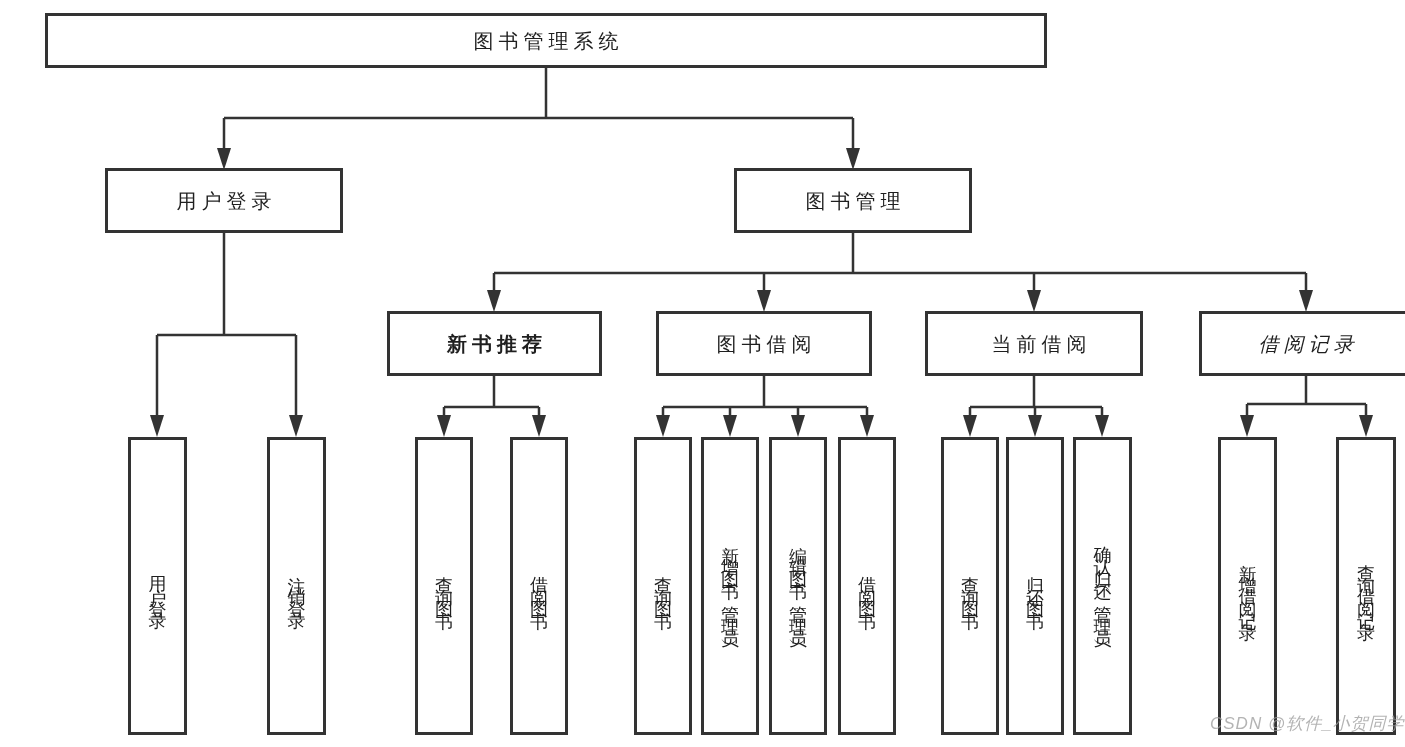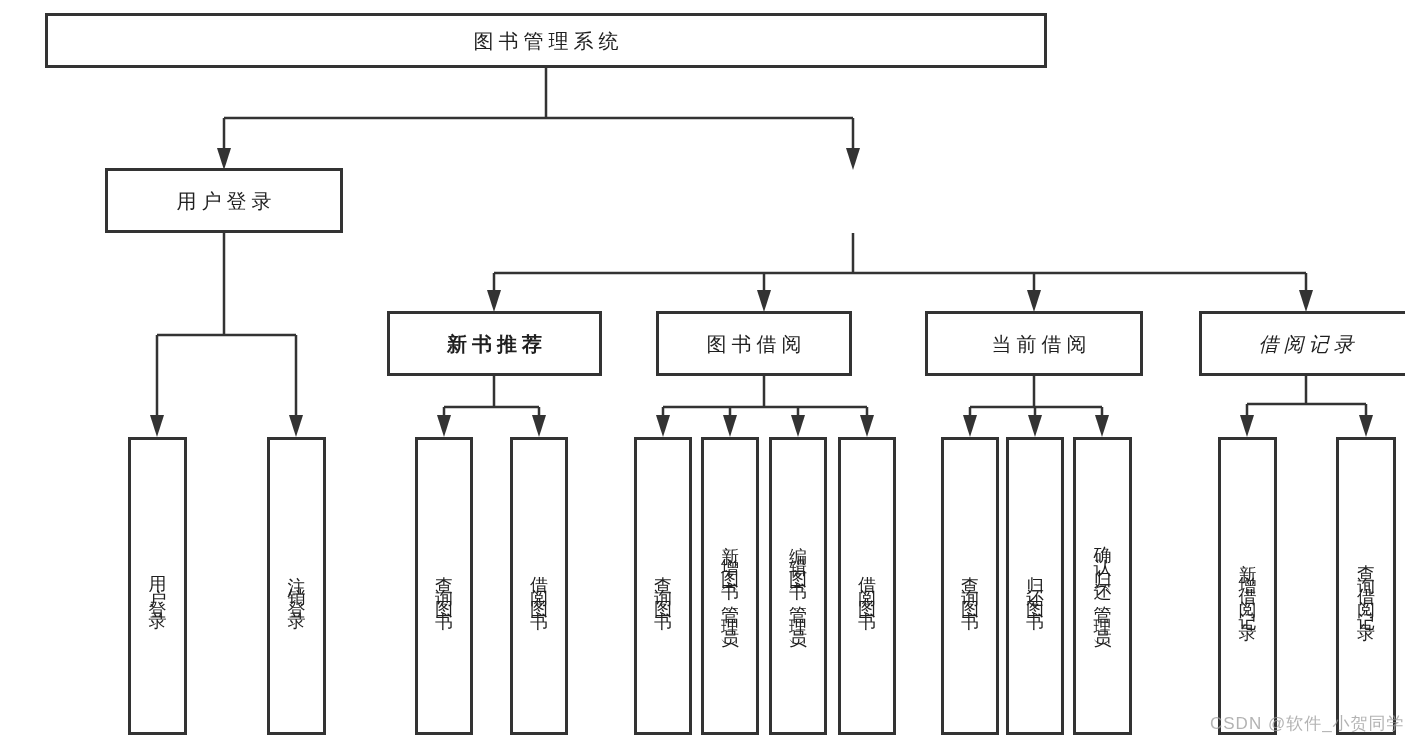--- a/index.html
+++ b/index.html
@@ -42,21 +42,21 @@
     font-size: 18px;
     letter-spacing: 12px;
     line-height: 1;
     white-space: nowrap;
   }
   
   .n-root      { left: 21px;   top: 13px;  width: 1002px; height: 55px; }
   .n-login     { left: 81px;   top: 168px; width: 238px;  height: 65px; }
   .n-mgmt      { left: 710px;  top: 168px; width: 238px;  height: 65px; }
   .n-newrec    { left: 363px;  top: 311px; width: 215px;  height: 65px; font-weight: bold; }
-  .n-borrow    { left: 632px;  top: 311px; width: 196px;  height: 65px; }
+  .n-borrow    { left: 632px;  top: 311px; width: 216px;  height: 65px; }
   .n-current   { left: 901px;  top: 311px; width: 218px;  height: 65px; padding-left: 10px; }
   .n-records   { left: 1175px; top: 311px; width: 214px;  height: 65px; font-style: italic; }
   .leaf        { top: 437px; height: 298px; width: 58px; }
   .l-userlogin { left: 104px; width: 59px; }
   .l-logout    { left: 243px; width: 59px; }
   .l-nr-query  { left: 391px; }
   .l-nr-borrow { left: 486px; }
   .l-bb-query  { left: 610px; }
   .l-bb-add    { left: 677px; }
   .l-bb-edit   { left: 745px; }
@@ -68,20 +68,21 @@
   .l-rc-query  { left: 1312px; width: 60px; }
   .watermark {
     position: absolute;
     left: 1186px;
     top: 712px;
     font-size: 17px;
     letter-spacing: 1px;
     color: rgba(158,158,158,0.78);
     z-index: 5;
     white-space: nowrap;
+    font-style: italic;
   }
 </style>
 </head>
 <body>
 
 <div class="canvas">
 
   <svg class="connectors" viewBox="0 0 1405 747" xmlns="http://www.w3.org/2000/svg">
     <g stroke="#333333" stroke-width="2.5" fill="none">
       <path d="M522 68 V118 M200 118 H829 M200 118 V152 M829 118 V152"></path>
@@ -114,20 +115,23 @@
       <path d="M1335 415 L1349 415 L1342 437 Z"></path>
     </g>
   </svg>
 
   <div class="box n-root">
     <span class="h-label">图书管理系统</span>
   </div>
 
   <div class="box n-login">
     <span class="h-label">用户登录</span>
+  </div>
+  <div class="box n-mgmt">
+    <span class="h-label">图书管理</span>
   </div>
 
   <div class="box n-newrec">
     <span class="h-label">新书推荐</span>
   </div>
   <div class="box n-borrow">
     <span class="h-label">图书借阅</span>
   </div>
   <div class="box n-current">
     <span class="h-label">当前借阅</span>

